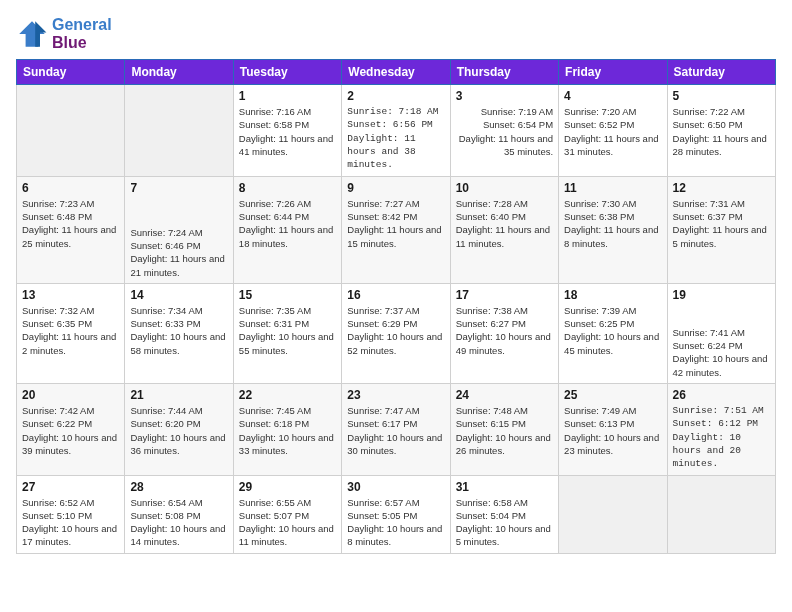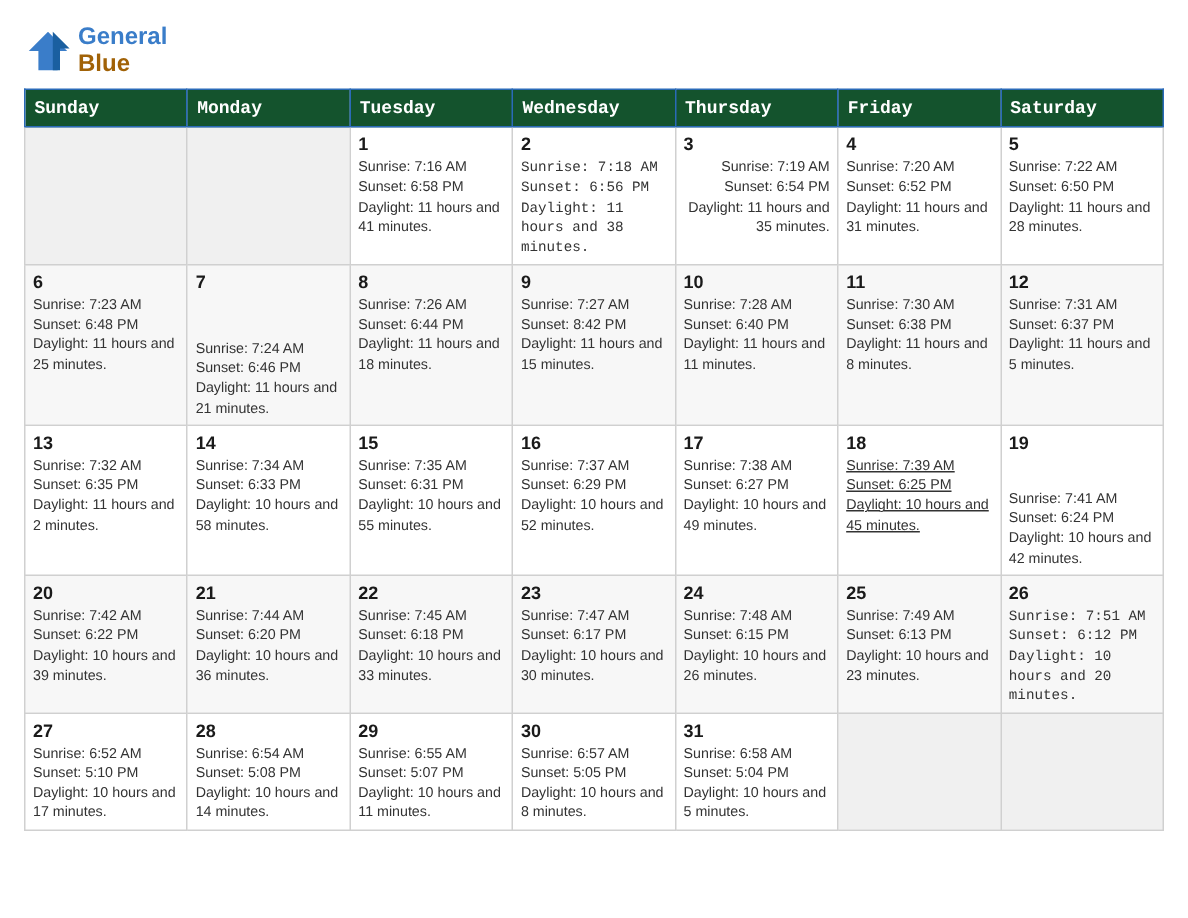--- a/index.html
+++ b/index.html
@@ -46,28 +46,27 @@
       font-size: 14px;
       font-weight: bold;
       color: #1a1a1a;
     }
     table {
       width: 100%;
       border-collapse: collapse;
       font-size: 10px;
     }
     thead th {
-      background-color: #14532d;
+      background-color: #6d28d9;
       color: #fff;
       text-align: left;
       padding: 5px 6px;
       font-size: 12px;
       font-weight: bold;
       border: 1px solid #2a6ab8;
-      font-family: Liberation Mono, monospace;
     }
     tbody td {
       border: 1px solid #d0d0d0;
       vertical-align: top;
       padding: 4px 5px;
       width: 108px;
       min-height: 80px;
       background: #fff;
     }
     tbody tr:nth-child(even) td {
@@ -93,21 +92,21 @@
 <body>
 
 <div class="header">
   <div class="logo">
     <svg class="logo-icon" viewBox="0 0 40 40">
       <polygon points="20,4 36,20 28,20 28,36 12,36 12,20 4,20" fill="#3a7dc9"></polygon>
       <polygon points="24,4 38,18 30,18 30,36 24,36" fill="#1a5fa0"></polygon>
     </svg>
     <div class="logo-text">
       <div><span>General</span></div>
-      <div><span style="color:#a16207">Blue</span></div>
+      <div><span style="color:#701a75">Blue</span></div>
     </div>
   </div>
   <div class="title-block">
     <div class="month-title"></div>
     <div class="location-title"></div>
   </div>
 </div>
 
 <table>
   <thead>
@@ -226,21 +225,21 @@
 Daylight: 10 hours and 52 minutes.</div>
         </td>
         <td>
           <span class="day-number">17</span>
           <div class="day-info" style="white-space: pre-line;">Sunrise: 7:38 AM
 Sunset: 6:27 PM
 Daylight: 10 hours and 49 minutes.</div>
         </td>
         <td>
           <span class="day-number">18</span>
-          <div class="day-info" style="white-space: pre-line; text-decoration: underline;">Sunrise: 7:39 AM
+          <div class="day-info" style="white-space: pre-line;">Sunrise: 7:39 AM
 Sunset: 6:25 PM
 Daylight: 10 hours and 45 minutes.</div>
         </td>
         <td>
           <span class="day-number">19</span>
           <div class="day-info" style="white-space: pre-line; margin-top: 24px;">Sunrise: 7:41 AM
 Sunset: 6:24 PM
 Daylight: 10 hours and 42 minutes.</div>
         </td>
       </tr>

